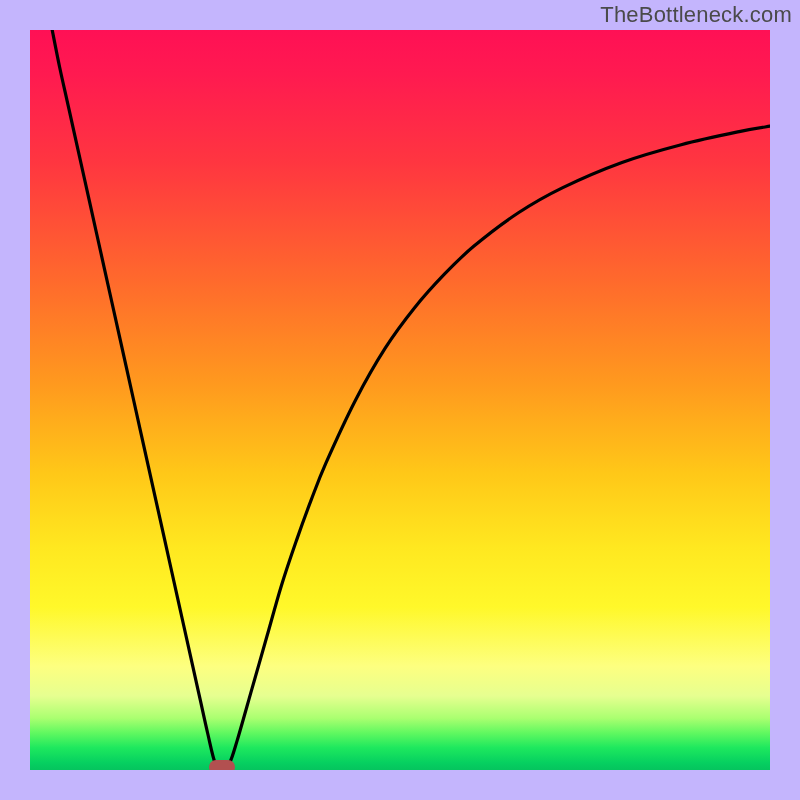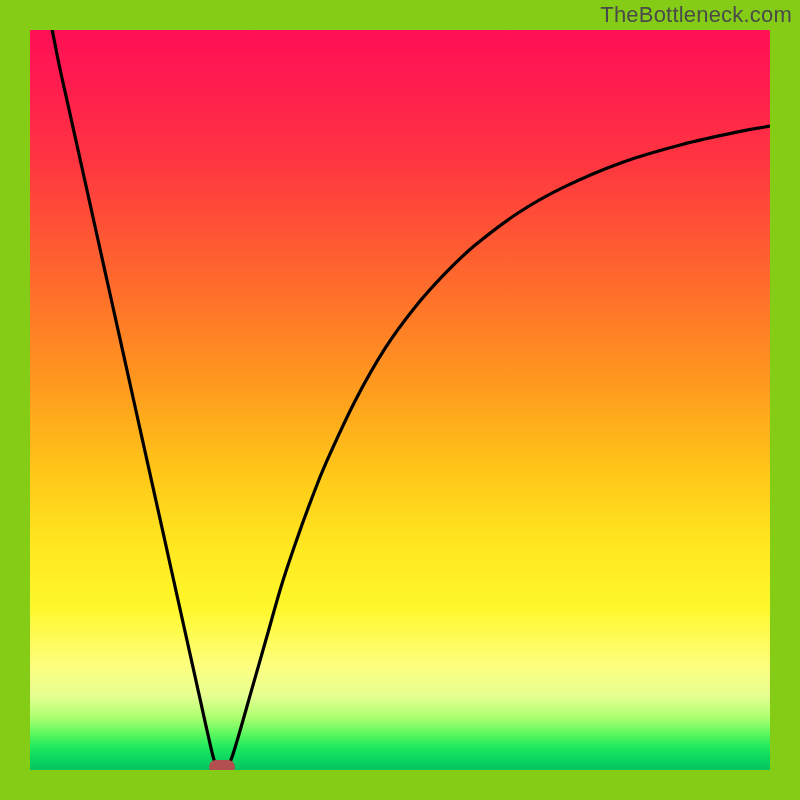--- a/index.html
+++ b/index.html
@@ -8,21 +8,21 @@
     width: 800px;
     height: 800px;
     background: #000;
     font-family: Arial, Helvetica, sans-serif;
     overflow: hidden;
   }
   .frame {
     position: relative;
     width: 800px;
     height: 800px;
-    background: #84cc16;
+    background: #c4b5fd;
   }
   .attribution {
     position: absolute;
     top: 2px;
     right: 8px;
     color: #4a4a4a;
     font-size: 22px;
     font-weight: 500;
     letter-spacing: 0.2px;
     z-index: 5;

